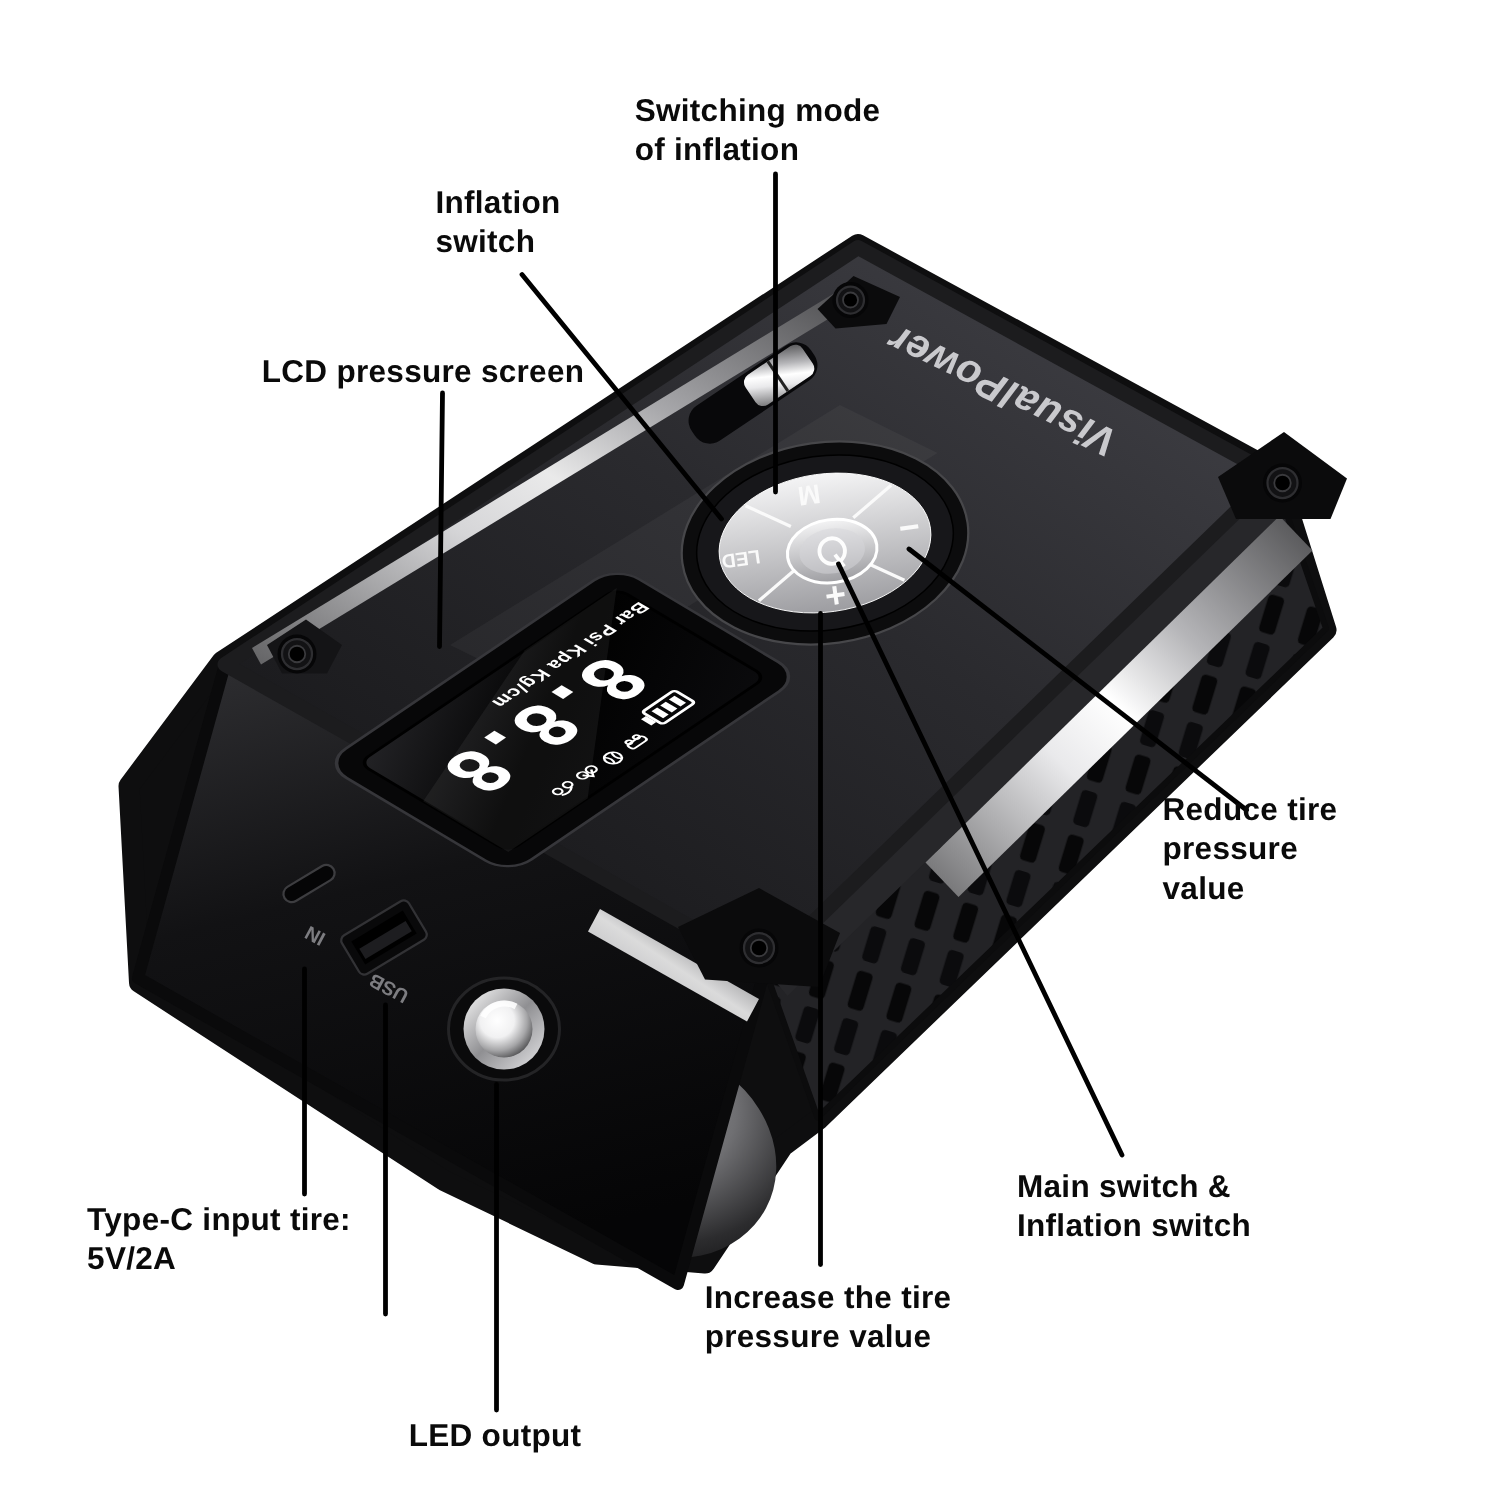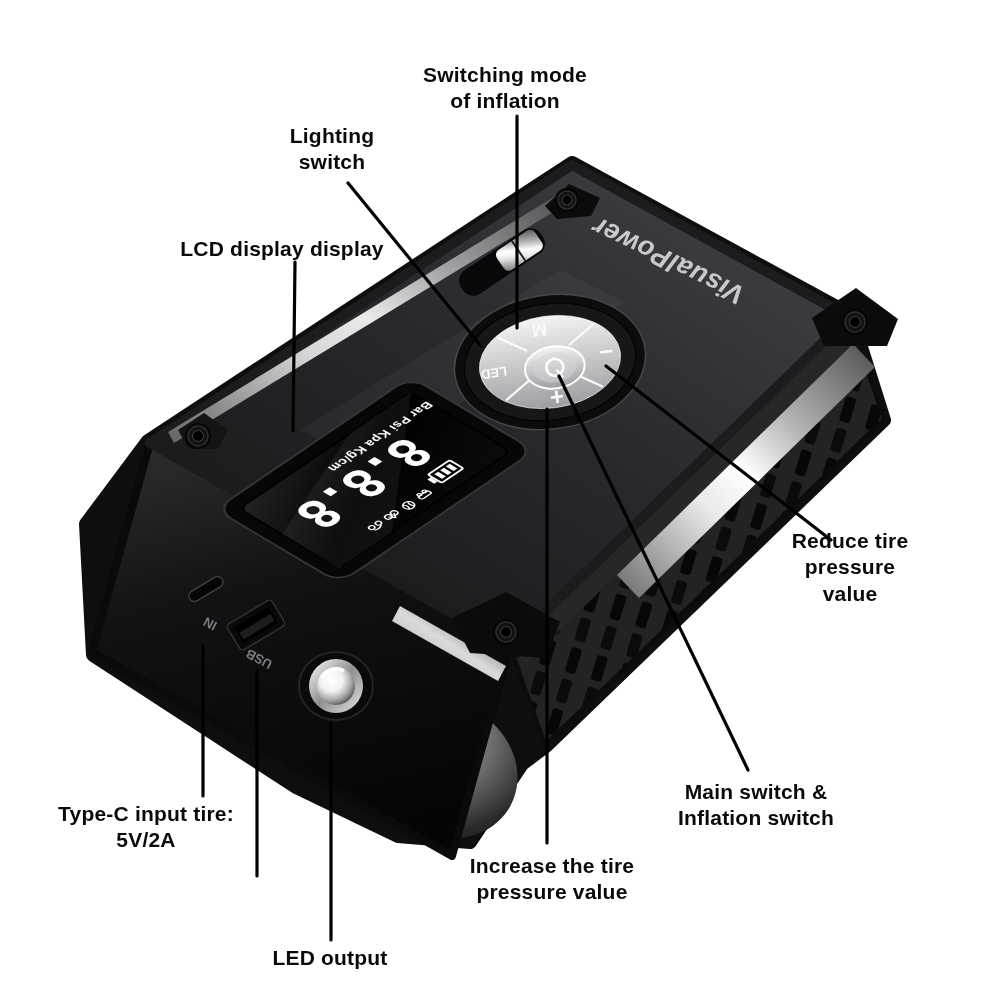--- a/index.html
+++ b/index.html
@@ -1,19 +1,19 @@
 <!DOCTYPE html>
 <html><head>
 <meta charset="utf-8">
 <style>
   html,body{margin:0;padding:0;background:#fff;}
   .canvas{position:relative;width:1000px;height:1000px;background:#fff;overflow:hidden;
           font-family:"Liberation Sans",sans-serif;}
   .scene{position:absolute;left:0;top:0;}
-  .ann{position:absolute;transform:translate(-50%,-50%);text-align:center;
+  .ann{position:absolute;transform:translate(-50%,-50%);text-align:left;
        font-weight:700;font-size:21px;line-height:1.25;color:#0a0a0a;
        white-space:pre-line;letter-spacing:.2px;z-index:5;}
 </style>
 </head>
 <body>
 
 <div class="canvas">
 
   <svg class="scene" width="1000" height="1000" viewBox="0 0 1000 1000">
     <defs>
@@ -211,23 +211,23 @@
       <line x1="559" y1="376" x2="748" y2="770"></line>
       <line x1="547" y1="409" x2="547" y2="843"></line>
       <line x1="203" y1="646" x2="203" y2="796"></line>
       <line x1="257" y1="670" x2="257" y2="876"></line>
       <line x1="331" y1="723" x2="331" y2="940"></line>
     </g>
   </svg>
 
   <div class="ann" style="left:505px;top:88px">Switching mode
 of inflation</div>
-  <div class="ann" style="left:332px;top:149px">Lighting
+  <div class="ann" style="left:332px;top:149px">Inflation
 switch</div>
-  <div class="ann" style="left:282px;top:249px">LCD display display</div>
+  <div class="ann" style="left:282px;top:249px">LCD pressure screen</div>
   <div class="ann" style="left:850px;top:567px">Reduce tire
 pressure value</div>
   <div class="ann" style="left:756px;top:805px">Main switch &amp;
 Inflation switch</div>
   <div class="ann" style="left:552px;top:879px">Increase the tire
 pressure value</div>
   <div class="ann" style="left:146px;top:827px">Type-C input tire:
 5V/2A</div>
   <div class="ann" style="left:330px;top:958px">LED output</div>
 </div>

